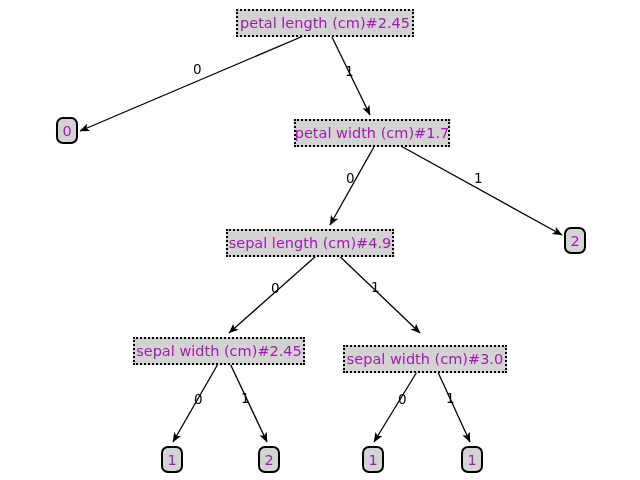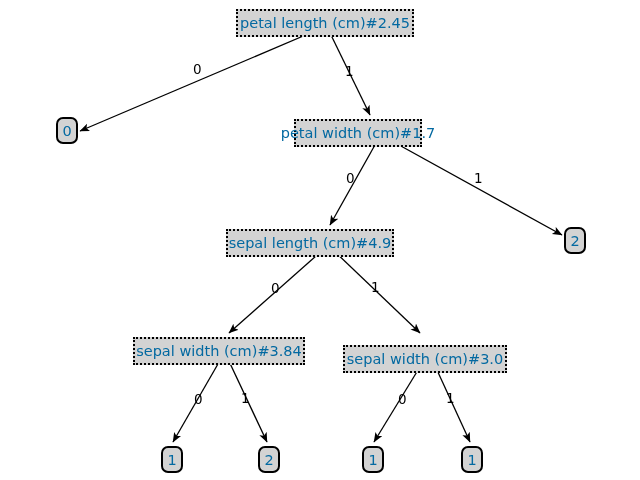--- a/index.html
+++ b/index.html
@@ -26,21 +26,21 @@
     width: 640px;
     height: 480px;
   }
   .node {
     position: absolute;
     box-sizing: border-box;
     display: flex;
     align-items: center;
     justify-content: center;
     background: #d3d3d3;
-    color: #0369a1;
+    color: #a21caf;
     white-space: nowrap;
   }
   .node.internal {
     border: 2px dotted #000000;
     height: 28px;
     font-size: 14.5px;
     padding: 0 5px;
     letter-spacing: 0px;
   }
   .node.leaf {
@@ -78,24 +78,24 @@
         <line x1="331" y1="248" x2="420" y2="333" stroke="#000000" stroke-width="1.3" marker-end="url(#arrow)"></line>
         <line x1="222" y1="357" x2="173" y2="442" stroke="#000000" stroke-width="1.3" marker-end="url(#arrow)"></line>
         <line x1="227" y1="357" x2="267" y2="442" stroke="#000000" stroke-width="1.3" marker-end="url(#arrow)"></line>
         <line x1="426" y1="357" x2="374" y2="442" stroke="#000000" stroke-width="1.3" marker-end="url(#arrow)"></line>
         <line x1="431" y1="357" x2="470" y2="442" stroke="#000000" stroke-width="1.3" marker-end="url(#arrow)"></line>
       </g>
   </svg>
   <div id="nodes-group">
       <div class="node internal" style="left: 236px; top: 9px; width: 178px;">petal length (cm)#2.45</div>
       <div class="node leaf" style="left: 56px; top: 117px;">0</div>
-      <div class="node internal" style="left: 294px; top: 119px; width: 128px;">petal width (cm)#1.7</div>
+      <div class="node internal" style="left: 294px; top: 119px; width: 156px;">petal width (cm)#1.7</div>
       <div class="node internal" style="left: 226px; top: 229px; width: 168px;">sepal length (cm)#4.9</div>
       <div class="node leaf" style="left: 564px; top: 227px;">2</div>
-      <div class="node internal" style="left: 133px; top: 337px; width: 172px;">sepal width (cm)#3.84</div>
+      <div class="node internal" style="left: 133px; top: 337px; width: 172px;">sepal width (cm)#2.45</div>
       <div class="node internal" style="left: 343px; top: 345px; width: 164px;">sepal width (cm)#3.0</div>
       <div class="node leaf" style="left: 161px; top: 446px;">1</div>
       <div class="node leaf" style="left: 258px; top: 446px;">2</div>
       <div class="node leaf" style="left: 362px; top: 446px;">1</div>
       <div class="node leaf" style="left: 461px; top: 446px;">1</div>
     </div>
   <div id="edge-labels-group">
       <div class="edge-label" style="left: 193px; top: 63px;">0</div>
       <div class="edge-label" style="left: 345px; top: 65px;">1</div>
       <div class="edge-label" style="left: 346px; top: 172px;">0</div>

